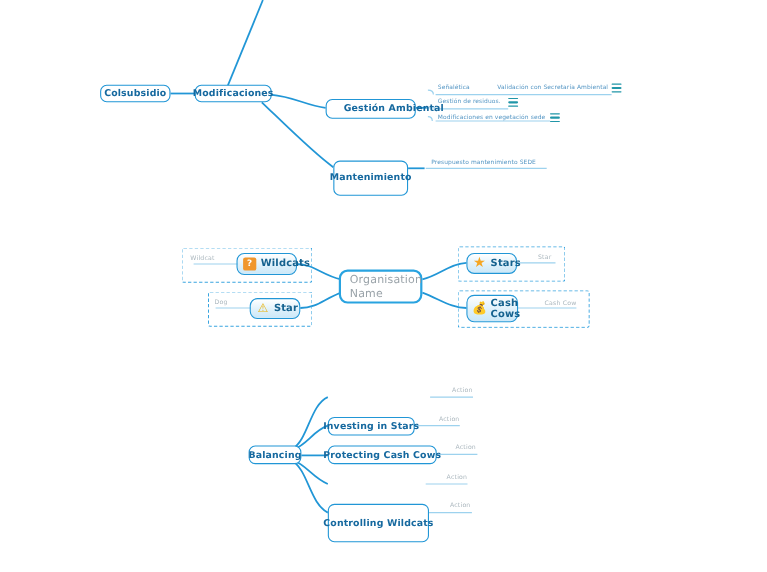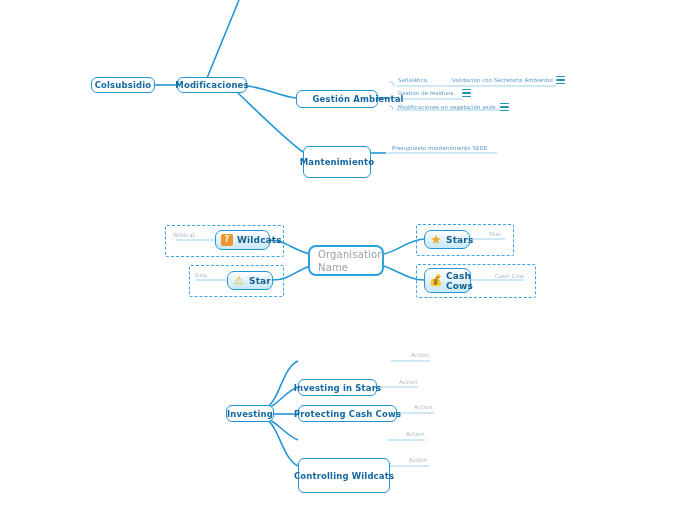--- a/index.html
+++ b/index.html
@@ -243,21 +243,21 @@
   <div class="sublabel" style="left:489px;top:231px;">Star</div>
 
   <div class="node quad" style="left:424px;top:268px;width:47px;height:25px;">
     <span class="qicon ic-cow">💰</span>
     <span class="lbl">Cash
 Cows</span>
   </div>
   <div class="sublabel" style="left:495px;top:273px;">Cash Cow</div>
 
   <div class="node plain" style="left:226px;top:405px;width:48px;height:17px;">
-    <span>Investing</span>
+    <span>Balancing</span>
   </div>
 
   <div class="sublabel" style="left:411px;top:352px;">Action</div>
 
   <div class="node plain" style="left:298px;top:379px;width:79px;height:17px;">
     <span>Investing in Stars</span>
   </div>
   <div class="sublabel" style="left:399px;top:379px;">Action</div>
 
   <div class="node plain" style="left:298px;top:405px;width:99px;height:17px;">

